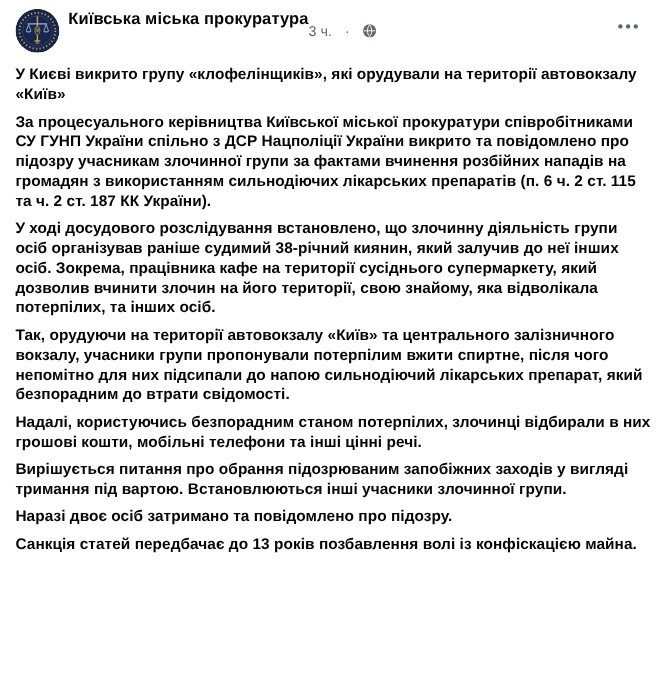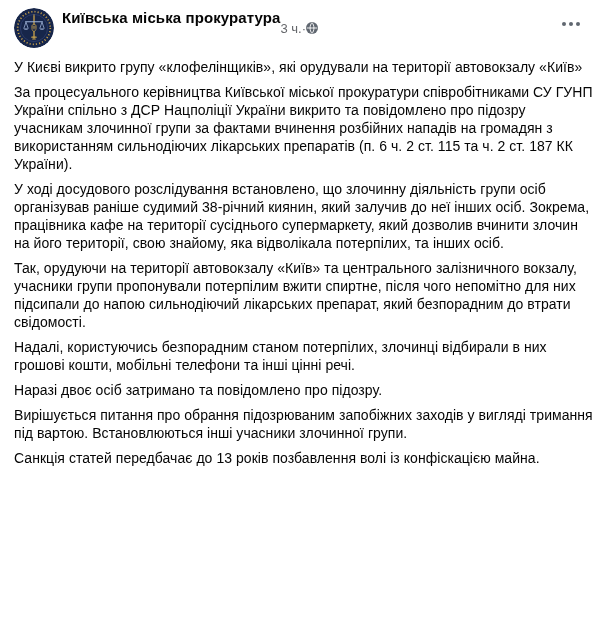--- a/index.html
+++ b/index.html
@@ -42,21 +42,21 @@
     font-size: 15px;
     font-weight: 700;
     line-height: 19px;
     color: #050505;
     cursor: pointer;
     letter-spacing: 0.1px;
   }
   .meta-row {
     display: flex;
     align-items: center;
-    gap: 0;
+    gap: 12px;
     font-size: 13px;
     line-height: 17px;
     color: #65676b;
   }
   .meta-row .timestamp { cursor: pointer; }
   .meta-sep { color: #65676b; }
   .globe { display: inline-block; width: 12px; height: 12px; }
   .globe svg { display: block; width: 12px; height: 12px; }
   
   .more-btn {
@@ -83,20 +83,21 @@
   
   .post-body {
     padding: 10px 8px 0 14px;
   }
   .post-body p {
     margin: 0 0 7px 0;
     font-size: 14px;
     line-height: 18px;
     letter-spacing: 0.05px;
     color: #050505;
+    font-weight: bold;
   }
 </style>
 </head>
 <body>
 
 <div class="post">
 
   <div class="post-header">
 
     <div class="avatar">
@@ -145,19 +146,19 @@
     </button>
 
   </div>
 
   <div class="post-body">
     <p>У Києві викрито групу «клофелінщиків», які орудували на території автовокзалу «Київ»</p>
     <p>За процесуального керівництва Київської міської прокуратури співробітниками СУ ГУНП України спільно з ДСР Нацполіції України викрито та повідомлено про підозру учасникам злочинної групи за фактами вчинення розбійних нападів на громадян з використанням сильнодіючих лікарських препаратів (п. 6 ч. 2 ст. 115 та ч. 2 ст. 187 КК України).</p>
     <p>У ході досудового розслідування встановлено, що злочинну діяльність групи осіб організував раніше судимий 38-річний киянин, який залучив до неї інших осіб. Зокрема, працівника кафе на території сусіднього супермаркету, який дозволив вчинити злочин на його території, свою знайому, яка відволікала потерпілих, та інших осіб.</p>
     <p>Так, орудуючи на території автовокзалу «Київ» та центрального залізничного вокзалу, учасники групи пропонували потерпілим вжити спиртне, після чого непомітно для них підсипали до напою сильнодіючий лікарських препарат, який безпорадним до втрати свідомості.</p>
     <p>Надалі, користуючись безпорадним станом потерпілих, злочинці відбирали в них грошові кошти, мобільні телефони та інші цінні речі.</p>
+    <p>Вирішується питання про обрання підозрюваним запобіжних заходів у вигляді тримання під вартою. Встановлюються інші учасники злочинної групи.</p>
     <p>Наразі двоє осіб затримано та повідомлено про підозру.</p>
-    <p>Вирішується питання про обрання підозрюваним запобіжних заходів у вигляді тримання під вартою. Встановлюються інші учасники злочинної групи.</p>
     <p>Санкція статей передбачає до 13 років позбавлення волі із конфіскацією майна.</p>
 
   </div>
 
 </div>
 
 </body></html>

